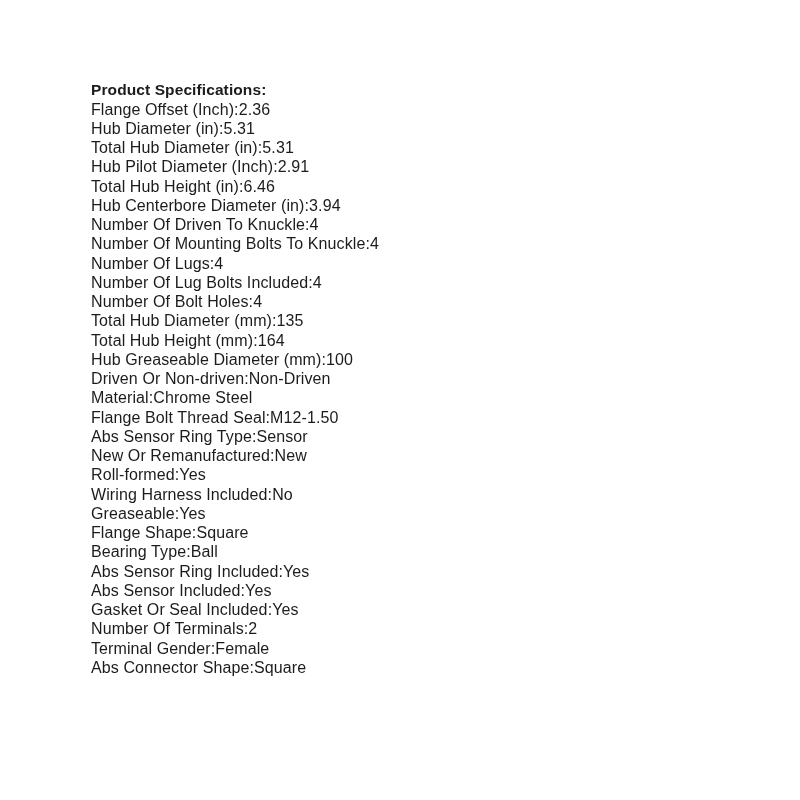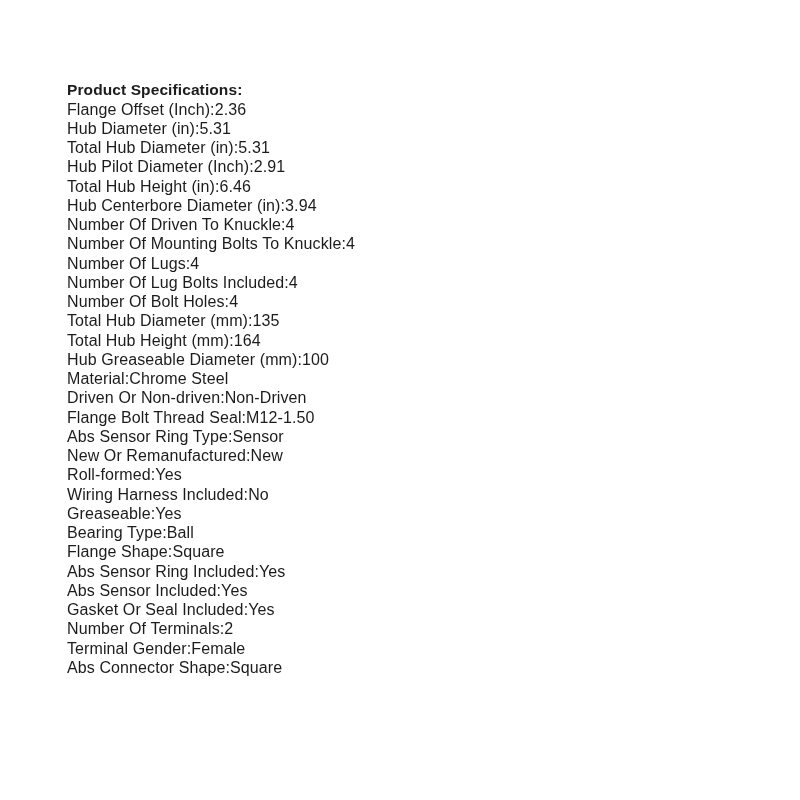--- a/index.html
+++ b/index.html
@@ -10,21 +10,21 @@
     width: 800px;
     height: 800px;
     background: #ffffff;
     font-family: "Liberation Sans", "DejaVu Sans", sans-serif;
     color: #1c1c1c;
     overflow: hidden;
     position: relative;
   }
   .spec-panel {
     position: absolute;
-    left: 67px;
+    left: 91px;
     top: 80px;
     width: 640px;
   }
   .spec-title {
     font-size: 15.5px;
     font-weight: 700;
     line-height: 19.5px;
     letter-spacing: 0.1px;
     white-space: nowrap;
   }
@@ -49,30 +49,30 @@
       <div class="spec-line"><span>Total Hub Height (in)</span><span>:</span><span>6.46</span></div>
       <div class="spec-line"><span>Hub Centerbore Diameter (in)</span><span>:</span><span>3.94</span></div>
       <div class="spec-line"><span>Number Of Driven To Knuckle</span><span>:</span><span>4</span></div>
       <div class="spec-line"><span>Number Of Mounting Bolts To Knuckle</span><span>:</span><span>4</span></div>
       <div class="spec-line"><span>Number Of Lugs</span><span>:</span><span>4</span></div>
       <div class="spec-line"><span>Number Of Lug Bolts Included</span><span>:</span><span>4</span></div>
       <div class="spec-line"><span>Number Of Bolt Holes</span><span>:</span><span>4</span></div>
       <div class="spec-line"><span>Total Hub Diameter (mm)</span><span>:</span><span>135</span></div>
       <div class="spec-line"><span>Total Hub Height (mm)</span><span>:</span><span>164</span></div>
       <div class="spec-line"><span>Hub Greaseable Diameter (mm)</span><span>:</span><span>100</span></div>
+      <div class="spec-line"><span>Driven Or Non-driven</span><span>:</span><span>Non-Driven</span></div>
       <div class="spec-line"><span>Material</span><span>:</span><span>Chrome Steel</span></div>
-      <div class="spec-line"><span>Driven Or Non-driven</span><span>:</span><span>Non-Driven</span></div>
       <div class="spec-line"><span>Flange Bolt Thread Seal</span><span>:</span><span>M12-1.50</span></div>
       <div class="spec-line"><span>Abs Sensor Ring Type</span><span>:</span><span>Sensor</span></div>
       <div class="spec-line"><span>New Or Remanufactured</span><span>:</span><span>New</span></div>
       <div class="spec-line"><span>Roll-formed</span><span>:</span><span>Yes</span></div>
       <div class="spec-line"><span>Wiring Harness Included</span><span>:</span><span>No</span></div>
       <div class="spec-line"><span>Greaseable</span><span>:</span><span>Yes</span></div>
+      <div class="spec-line"><span>Flange Shape</span><span>:</span><span>Square</span></div>
       <div class="spec-line"><span>Bearing Type</span><span>:</span><span>Ball</span></div>
-      <div class="spec-line"><span>Flange Shape</span><span>:</span><span>Square</span></div>
       <div class="spec-line"><span>Abs Sensor Ring Included</span><span>:</span><span>Yes</span></div>
       <div class="spec-line"><span>Abs Sensor Included</span><span>:</span><span>Yes</span></div>
       <div class="spec-line"><span>Gasket Or Seal Included</span><span>:</span><span>Yes</span></div>
       <div class="spec-line"><span>Number Of Terminals</span><span>:</span><span>2</span></div>
       <div class="spec-line"><span>Terminal Gender</span><span>:</span><span>Female</span></div>
       <div class="spec-line"><span>Abs Connector Shape</span><span>:</span><span>Square</span></div>
     </div>
 </div>
 
 </body></html>

